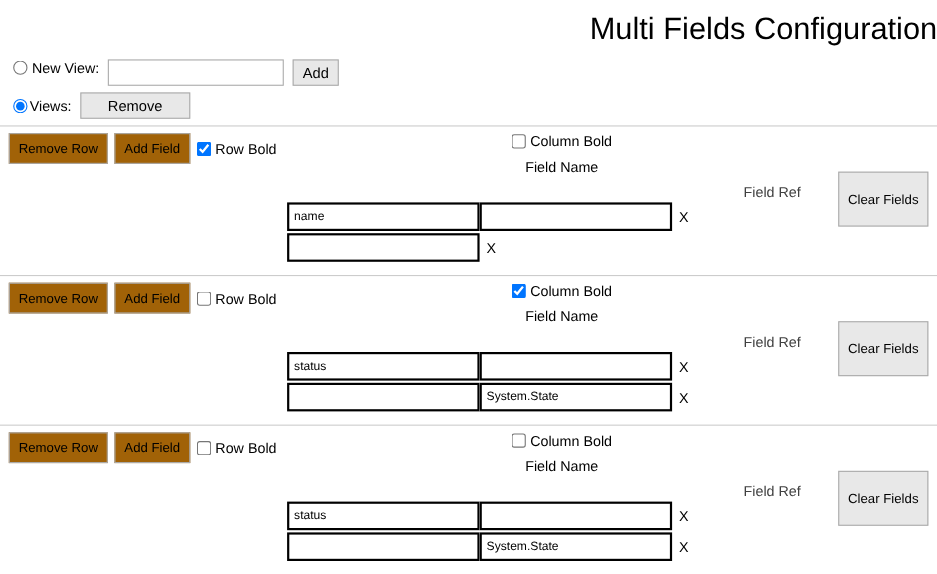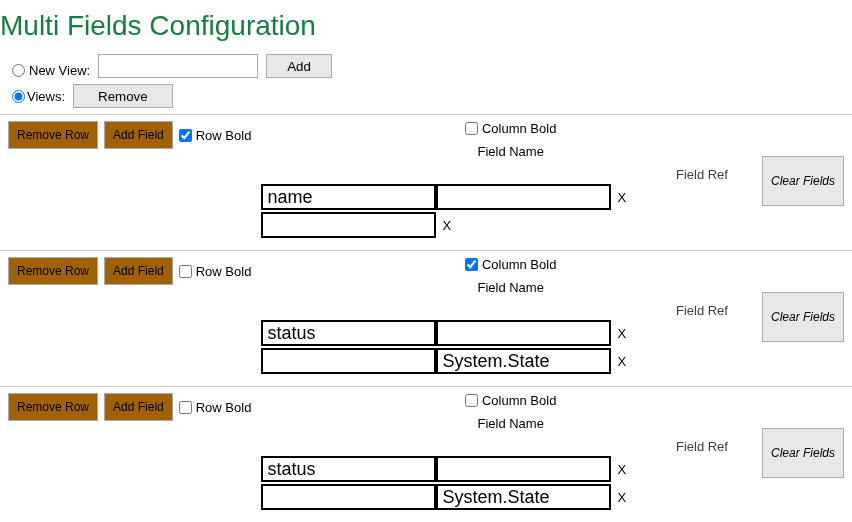--- a/index.html
+++ b/index.html
@@ -5,41 +5,41 @@
     * { box-sizing: border-box; margin: 0; padding: 0; }
     body {
       font-family: Arial, sans-serif;
       font-size: 13px;
       background: #fff;
       width: 852px;
       min-height: 522px;
       overflow-x: hidden;
     }
     h1 {
-      text-align: left;
-      color: #15803d;
+      text-align: right;
+      color: #000000;
       font-size: 28px;
       font-weight: normal;
       padding: 10px 0 8px 0;
     }
     .top-controls {
       display: flex;
-      align-items: flex-end;
+      align-items: flex-start;
       padding: 4px 12px;
       gap: 8px;
     }
     .top-controls label { display: flex; align-items: center; gap: 4px; }
     .top-controls input[type="text"] {
       border: 1px solid #aaa;
       padding: 2px 4px;
       width: 160px;
       height: 24px;
     }
     .top-controls button {
-      padding: 2px 20px;
+      padding: 2px 8px;
       height: 24px;
       border: 1px solid #aaa;
       background: #e8e8e8;
       cursor: pointer;
     }
     .views-row {
       display: flex;
       align-items: center;
       padding: 2px 12px;
       gap: 8px;
@@ -113,21 +113,21 @@
     .field-row {
       display: flex;
       align-items: center;
       gap: 0;
       margin-bottom: 2px;
     }
     .field-input {
       border: 2px solid #000;
       height: 26px;
       padding: 2px 4px;
-      font-size: 18px;
+      font-size: 11px;
     }
     .field-name-input {
       width: 175px;
     }
     .field-ref-input {
       width: 175px;
     }
     .field-x {
       padding: 0 6px;
       font-size: 13px;
@@ -136,21 +136,20 @@
     }
     .clear-fields-btn {
       padding: 2px 8px;
       height: 50px;
       border: 1px solid #aaa;
       background: #e8e8e8;
       cursor: pointer;
       font-size: 12px;
       white-space: nowrap;
       align-self: center;
-      font-style: italic;
     }
     .bottom-bar {
       display: flex;
       gap: 8px;
       padding: 8px 12px;
       margin-top: 4px;
     }
     .bottom-bar button {
       padding: 4px 14px;
       border: 1px solid #aaa;

